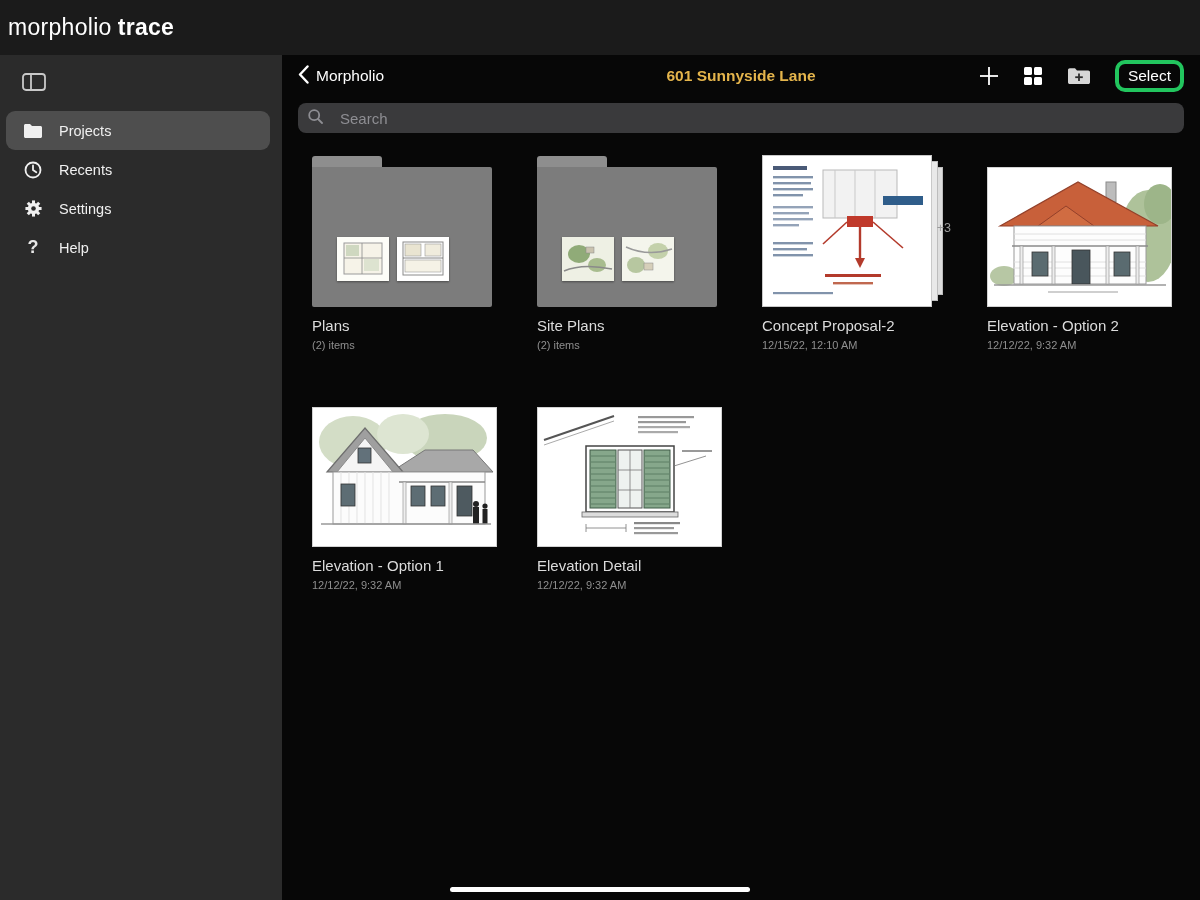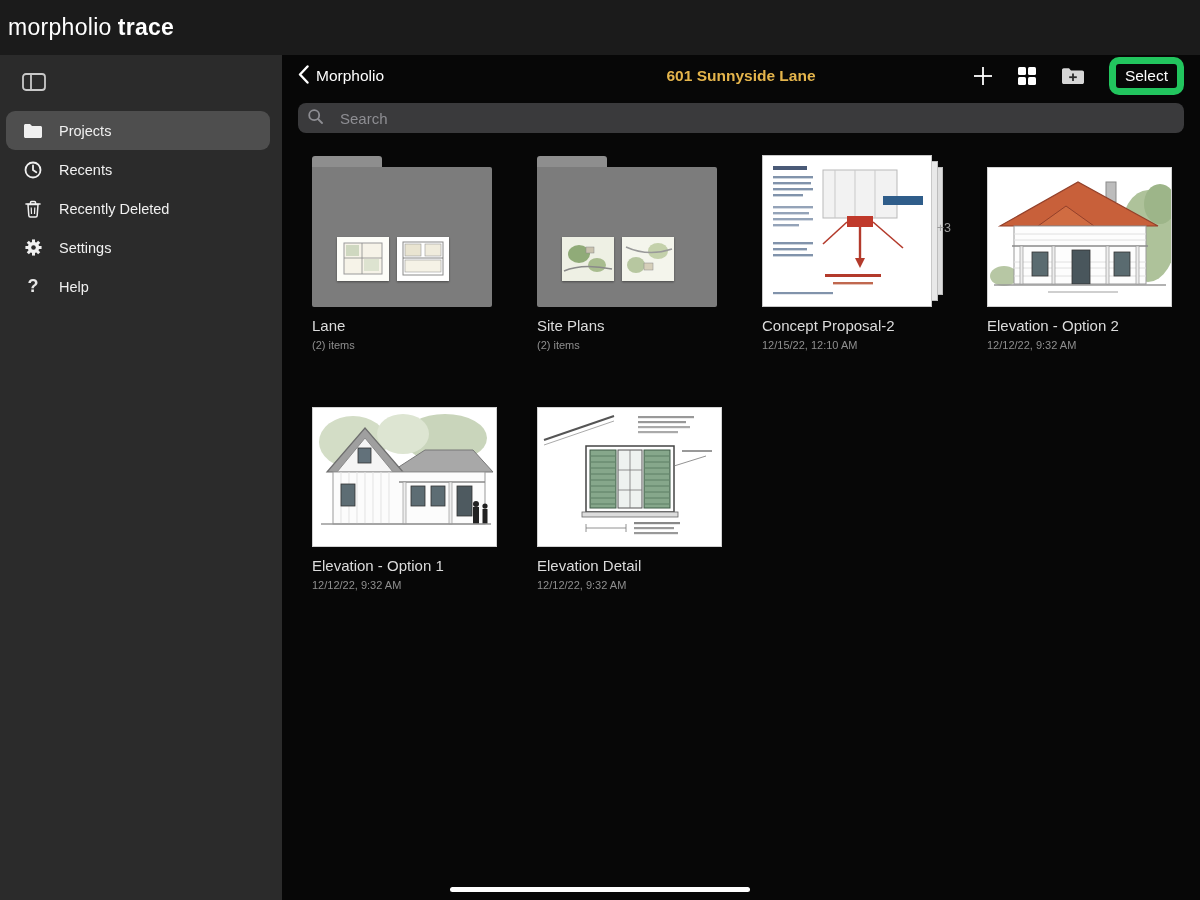--- a/index.html
+++ b/index.html
@@ -25,21 +25,21 @@
   .sb-icon { width:22px; height:22px; display:flex; align-items:center; justify-content:center; flex:none; }
   .help-glyph { color:#e8e8e8; font-size:18px; font-weight:700; }
 
   
   .main { flex:1; position:relative; background:#070707; }
   .main-header { height:42px; display:flex; align-items:center; padding:0 16px; position:relative; }
   .back-group { display:flex; align-items:center; gap:7px; color:#fff; font-size:15.5px; cursor:pointer; }
   .main-title { position:absolute; left:50%; transform:translateX(-50%); color:#e5b54c; font-weight:700; font-size:15.5px; }
   .header-actions { margin-left:auto; display:flex; align-items:center; gap:24px; }
   .hicon { cursor:pointer; display:flex; align-items:center; justify-content:center; }
-  .select-btn { color:#fff; font-size:15.5px; border:7px solid #22c55e; border-radius:10px;
+  .select-btn { color:#fff; font-size:15.5px; border:4px solid #22c55e; border-radius:10px;
                 padding:3px 9px; cursor:pointer; background:transparent; }
 
   
   .search-row { padding:6px 16px 0 16px; }
   .search-bar { height:30px; background:#3a3a3c; border-radius:8px; display:flex; align-items:center;
                 gap:17px; padding:0 10px; }
   .search-input { background:transparent; border:none; outline:none; color:#fff; font-size:15px; width:100%;
                   font-family:"Liberation Sans", sans-serif; }
   .search-input::placeholder { color:#8e8e93; }
 
@@ -110,32 +110,20 @@
       <div class="sb-item">
         <span class="sb-icon">
           <svg width="18" height="18" viewBox="0 0 18 18">
               <circle cx="9" cy="9" r="7.5" fill="none" stroke="#f0f0f0" stroke-width="1.8"></circle>
               <path d="M9 4.5 V9 l3.3 2.2" fill="none" stroke="#f0f0f0" stroke-width="1.8" stroke-linecap="round"></path>
             </svg>
         </span>
         <span>Recents</span>
       </div>
 
-      <div class="sb-item">
-        <span class="sb-icon">
-          <svg width="16" height="18" viewBox="0 0 16 18">
-              <path d="M1 4 h14" stroke="#f0f0f0" stroke-width="1.6" stroke-linecap="round"></path>
-              <path d="M5.5 4 V2.5 c0-.6 .4-1 1-1 h3 c.6 0 1 .4 1 1 V4" fill="none" stroke="#f0f0f0" stroke-width="1.5"></path>
-              <path d="M3 4.5 l.8 11 c.05 .8 .7 1.5 1.5 1.5 h5.4 c.8 0 1.45-.7 1.5-1.5 l.8-11 Z" fill="none" stroke="#f0f0f0" stroke-width="1.5"></path>
-              <line x1="6.2" y1="7.5" x2="6.5" y2="14" stroke="#f0f0f0" stroke-width="1.2"></line>
-              <line x1="9.8" y1="7.5" x2="9.5" y2="14" stroke="#f0f0f0" stroke-width="1.2"></line>
-            </svg>
-        </span>
-        <span>Recently Deleted</span>
-      </div>
 
       <div class="sb-item">
         <span class="sb-icon">
           <svg width="19" height="19" viewBox="0 0 20 20">
               <g stroke="#f0f0f0" stroke-width="3.2">
                 <line x1="10" y1="1.5" x2="10" y2="18.5"></line>
                 <line x1="1.5" y1="10" x2="18.5" y2="10"></line>
                 <line x1="4" y1="4" x2="16" y2="16"></line>
                 <line x1="16" y1="4" x2="4" y2="16"></line>
               </g>
@@ -233,21 +221,21 @@
                       <rect x="8" y="7" width="16" height="12" fill="#e9e4d1" stroke="#999" stroke-width=".6"></rect>
                       <rect x="28" y="7" width="16" height="12" fill="#f0ecdd" stroke="#999" stroke-width=".6"></rect>
                       <rect x="8" y="23" width="36" height="12" fill="#f5f2e6" stroke="#999" stroke-width=".6"></rect>
                       <line x1="6" y1="21" x2="46" y2="21" stroke="#666" stroke-width=".8"></line>
                     </svg>
                 </div>
               </div>
             </div>
           </div>
         </div>
-        <div class="card-title">Lane</div>
+        <div class="card-title">Plans</div>
         <div class="card-sub">(2) items</div>
       </div>
 
       <div class="card">
         <div class="thumb-area">
           <div class="folder">
             <div class="folder-tab"></div>
             <div class="folder-body">
               <div class="minis">
                 <div class="mini">

